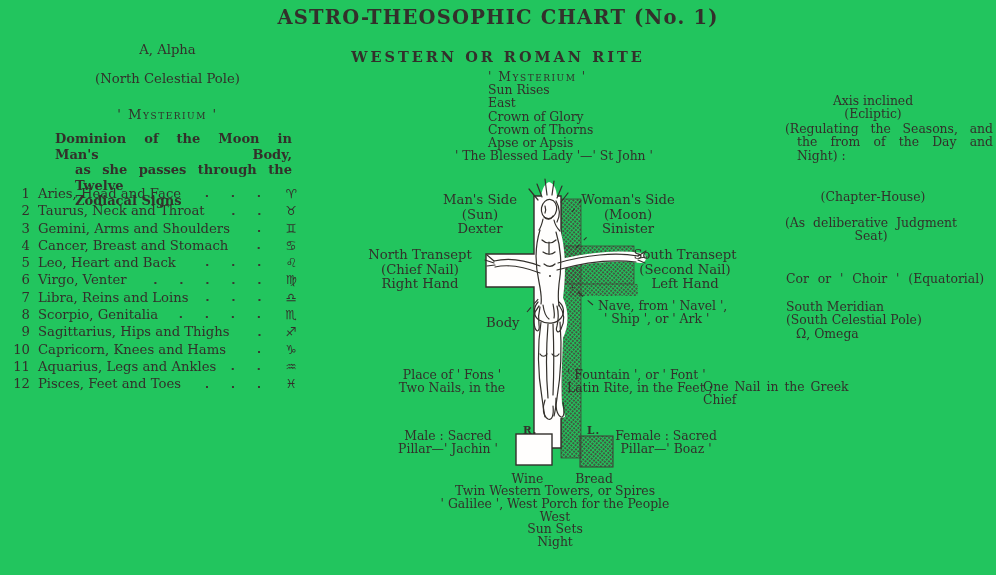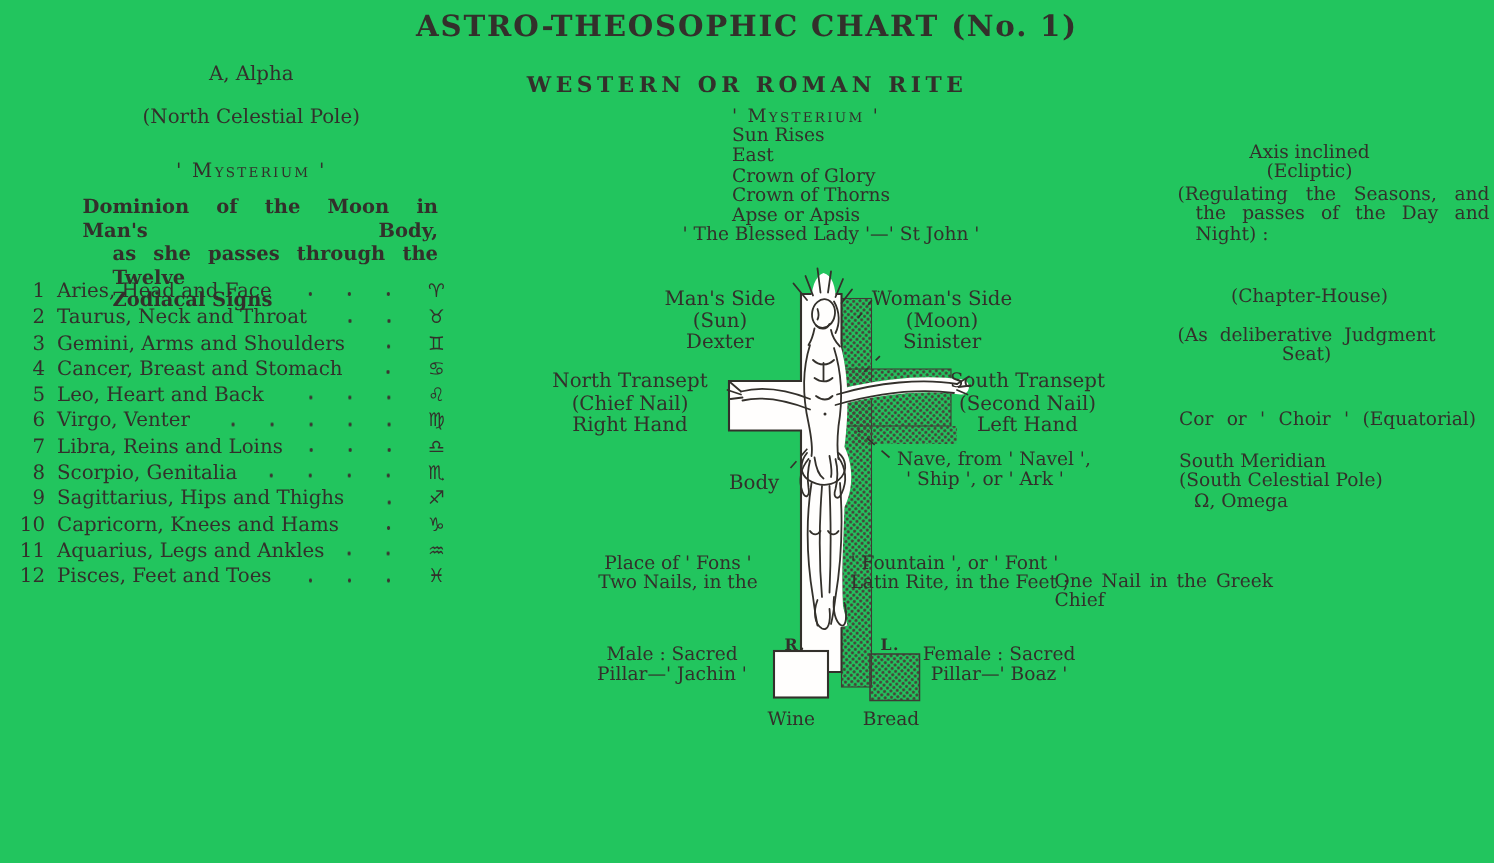--- a/index.html
+++ b/index.html
@@ -242,28 +242,35 @@
   <div class="abs s12 c" style="left:614px;top:429px;width:104px">
     <div>Female : Sacred</div>
     <div>Pillar—' Boaz '</div>
   </div>
 
   <span class="abs rl" style="left:523px;top:424px">R.</span>
   <span class="abs rl" style="left:587px;top:424px">L.</span>
 
   <div class="abs s12 c" style="left:505px;top:472px;width:45px">Wine</div>
   <div class="abs s12 c" style="left:570px;top:472px;width:48px">Bread</div>
+  <div class="abs s12 c lh128" style="left:405px;top:485px;width:300px">
+    <div>Twin Western Towers, or Spires</div>
+    <div>' Galilee ', West Porch for the People</div>
+    <div>West</div>
+    <div>Sun Sets</div>
+    <div>Night</div>
+  </div>
 
   <div class="abs s12 c lh13" style="left:800px;top:94px;width:146px">
     <div>Axis inclined</div>
     <div>(Ecliptic)</div>
   </div>
   <div class="abs s12 lh13" style="left:785px;top:122px;width:208px">
     <div class="jl">(Regulating the Seasons, and</div>
-    <div class="jl ind12">the passes of the Day and</div>
+    <div class="jl ind12">the from of the Day and</div>
     <div class="ind12">Night) :</div>
   </div>
   <div class="abs s12 c" style="left:800px;top:190px;width:146px">(Chapter-House)</div>
   <div class="abs s12 lh13" style="left:785px;top:216px;width:172px">
     <div class="jl">(As deliberative Judgment</div>
     <div class="c">Seat)</div>
   </div>
   <div class="abs s12 jl" style="left:786px;top:272px;width:198px">Cor or ' Choir ' (Equatorial)</div>
   <div class="abs s12 lh13" style="left:786px;top:300px;width:170px">
     <div>South Meridian</div>

